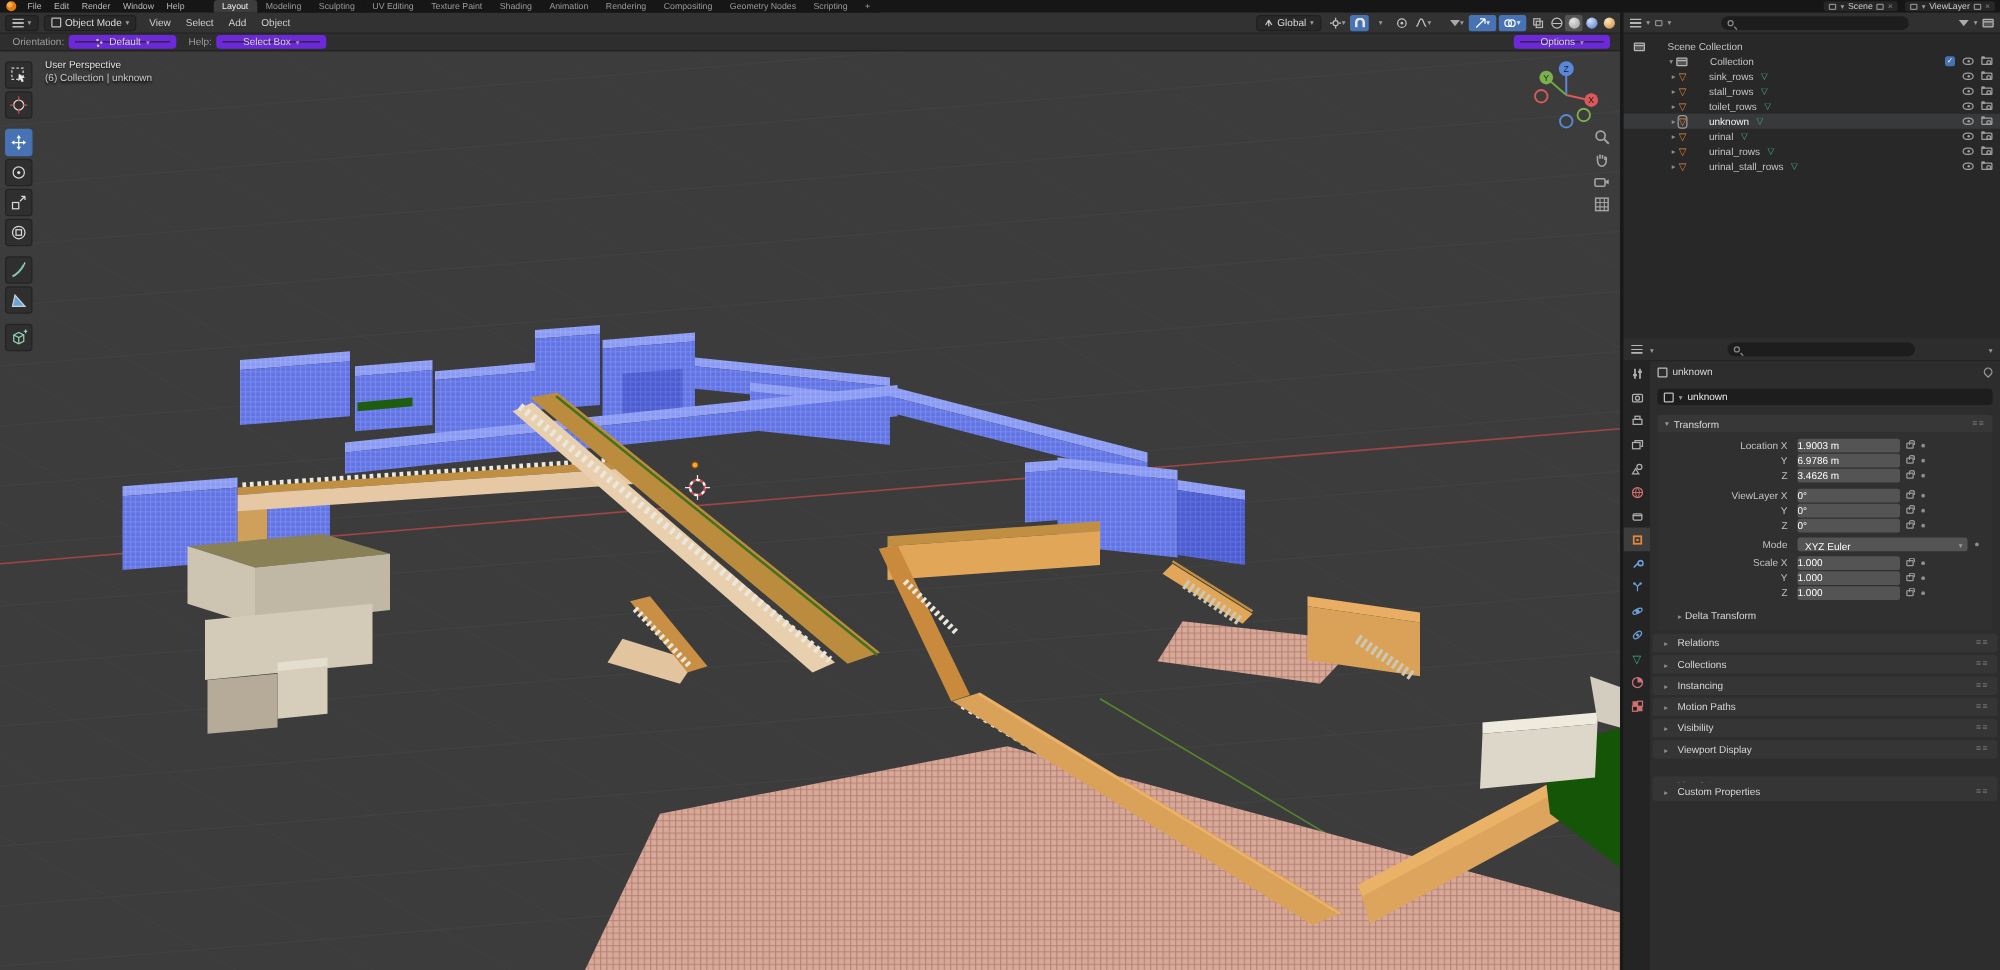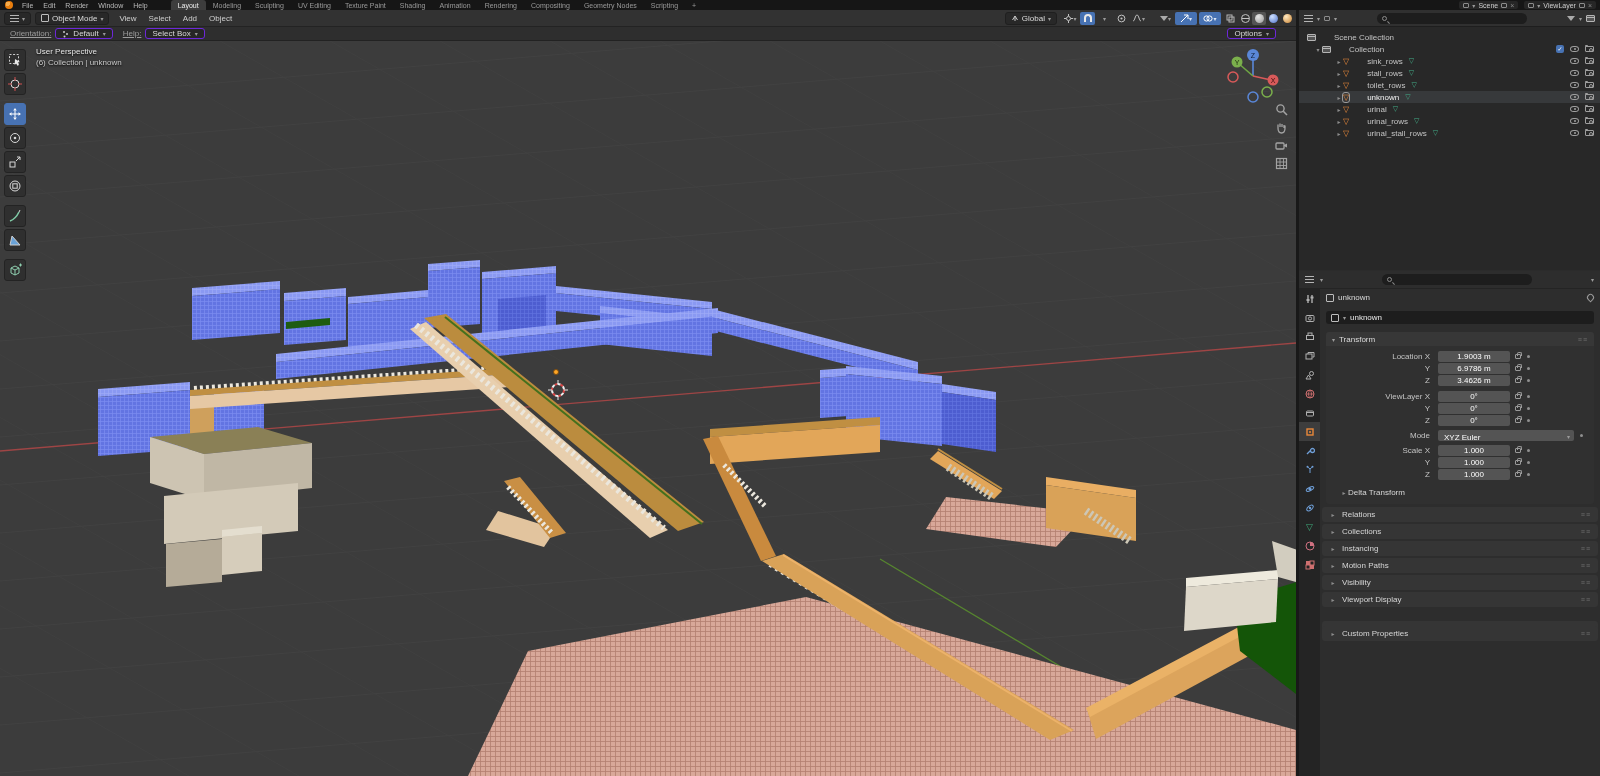--- a/index.html
+++ b/index.html
@@ -40,23 +40,23 @@
   .sph-mat { background:radial-gradient(circle at 35% 30%, #cfe0ff, #4f74c9); }
   .sph-rend { background:radial-gradient(circle at 35% 30%, #ffe9c2, #c98332); }
   .shbtn { width:14px; height:13px; display:flex; align-items:center; justify-content:center; border-radius:2px; }
   .shbtn.on { background:#545454; }
   .magnet { width:8px; height:8px; border:2px solid #e8e8e8; border-bottom:none;
     border-radius:5px 5px 0 0; display:inline-block; }
 
   
   #tsettings { position:absolute; left:0; top:27px; width:1296px; height:14px;
     background:#2e2e2e; border-bottom:1px solid #222; display:flex; align-items:center; z-index:25; }
-  #tsettings .lbl { color:#9d9d9d; margin:0 4px 0 10px;text-decoration:underline; }
-  .tpill { display:flex; align-items:center; gap:4px; background:#262626; border:1px solid #6d28d9;
-    border-radius:3px; padding:0 6px; height:11px; color:#d8d8d8; }
+  #tsettings .lbl { color:#9d9d9d; margin:0 4px 0 10px; }
+  .tpill { display:flex; align-items:center; gap:4px; background:#262626; border:5px solid #6d28d9;
+    border-radius:3px; padding:0 16px; height:11px; color:#d8d8d8; }
 
   
   #viewport { position:absolute; left:0; top:41px; width:1296px; height:735px; background:#3c3c3c; }
   #vp-overlay-text { position:absolute; left:36px; top:6px; z-index:10; text-shadow:0 1px 2px #000; }
   #vp-overlay-text .l1 { color:#e6e6e6; }
   #vp-overlay-text .l2 { color:#cacaca; margin-top:2px; }
 
   
   #vtools { position:absolute; left:4px; top:8px; z-index:10; display:flex; flex-direction:column; gap:2px; }
   .vtool { width:22px; height:22px; background:#2e2e2ee8; border:1px solid #232323; border-radius:3px;
@@ -114,22 +114,22 @@
   #pcontent { position:absolute; left:21px; top:18px; width:280px; height:487px; }
   .pc-pad { position:absolute; left:6px; right:6px; }
   .obj-ic { width:8px; height:8px; border:1px solid #bdbdbd; border-radius:1px; display:inline-block; }
   .namefield { height:13px; background:#1d1d1d; border-radius:3px; display:flex; align-items:center;
     padding:0 5px; gap:4px; color:#e8e8e8; }
   .panelhdr { height:14px; background:#373737; border-radius:3px 3px 0 0; display:flex;
     align-items:center; padding:0 6px; color:#dadada; gap:4px; }
   .panelbody { background:#303030; border-radius:0 0 3px 3px; }
   .prow { position:absolute; height:11px; display:flex; align-items:center; width:100%; }
   .plabel { width:112px; text-align:right; padding-right:8px; color:#c3c3c3; }
-  .pfield { width:72px; height:11px; background:#545454; border-radius:2px; color:#fdfdfd;
-    text-align:center; line-height:11px; }
+  .pfield { width:82px; height:11px; background:#545454; border-radius:2px; color:#fdfdfd;
+    text-align:left; line-height:11px; }
   .pfield.wide { width:136px; text-align:left; padding:2px 6px; position:relative; }
   .pfield.wide .chev { position:absolute; right:4px; top:2px; }
   .lockic { width:6px; height:5px; border:1px solid #9a9a9a; border-radius:1px; margin-left:5px; position:relative; }
   .lockic::before { content:''; position:absolute; left:1px; top:-3px; width:2.5px; height:2.5px;
     border:1px solid #9a9a9a; border-bottom:none; border-radius:2px 2px 0 0; }
   .pdot { width:3px; height:3px; border-radius:50%; background:#8f8f8f; margin-left:6px; }
   .cpanel { position:absolute; left:2px; right:2px; height:15px; background:#353535; border-radius:3px;
     display:flex; align-items:center; padding:0 7px; gap:5px; color:#d6d6d6; }
   .grip { margin-left:auto; color:#6f6f6f; font-size:7px; letter-spacing:1px; }
   .pin { width:7px; height:7px; border-radius:50% 50% 50% 0; border:1px solid #9a9a9a;
@@ -272,21 +272,21 @@
       </svg>
     <span>Default</span>
       <span class="chev">▾</span>
   </span>
   <span class="lbl">Help:</span>
   <span class="tpill">
     <span>Select Box</span>
       <span class="chev">▾</span>
   </span>
   <span style="flex:1"></span>
-  <span class="tpill" style="margin-right:20px">
+  <span class="tpill" style="margin-right:8px">
     <span>Options</span>
       <span class="chev">▾</span>
   </span>
 </div>
 
 <div id="viewport">
 
   <svg width="1296" height="735" viewBox="0 0 1296 735">
     <defs>
       <pattern id="bg0" width="4" height="4" patternUnits="userSpaceOnUse">
@@ -546,21 +546,21 @@
     <span class="i-funnel"></span>
       <span class="chev">▾</span>
     <span class="i-box"></span>
   </div>
 
   <div style="padding-top:4px">
     <div class="orow" style="padding-left:8px">
       <span class="i-box"></span>
       <span class="name">Scene Collection</span>
     </div>
-    <div class="orow" style="padding-left:15px">
+    <div class="orow" style="padding-left:34px">
       <span class="disc">▾</span>
       <span class="i-box"></span>
       <span class="name">Collection</span>
       <span class="rctrls">
         <span class="i-check">✓</span>
         <span class="i-eye"></span>
         <span class="i-cam"></span>
       </span>
     </div>
 

